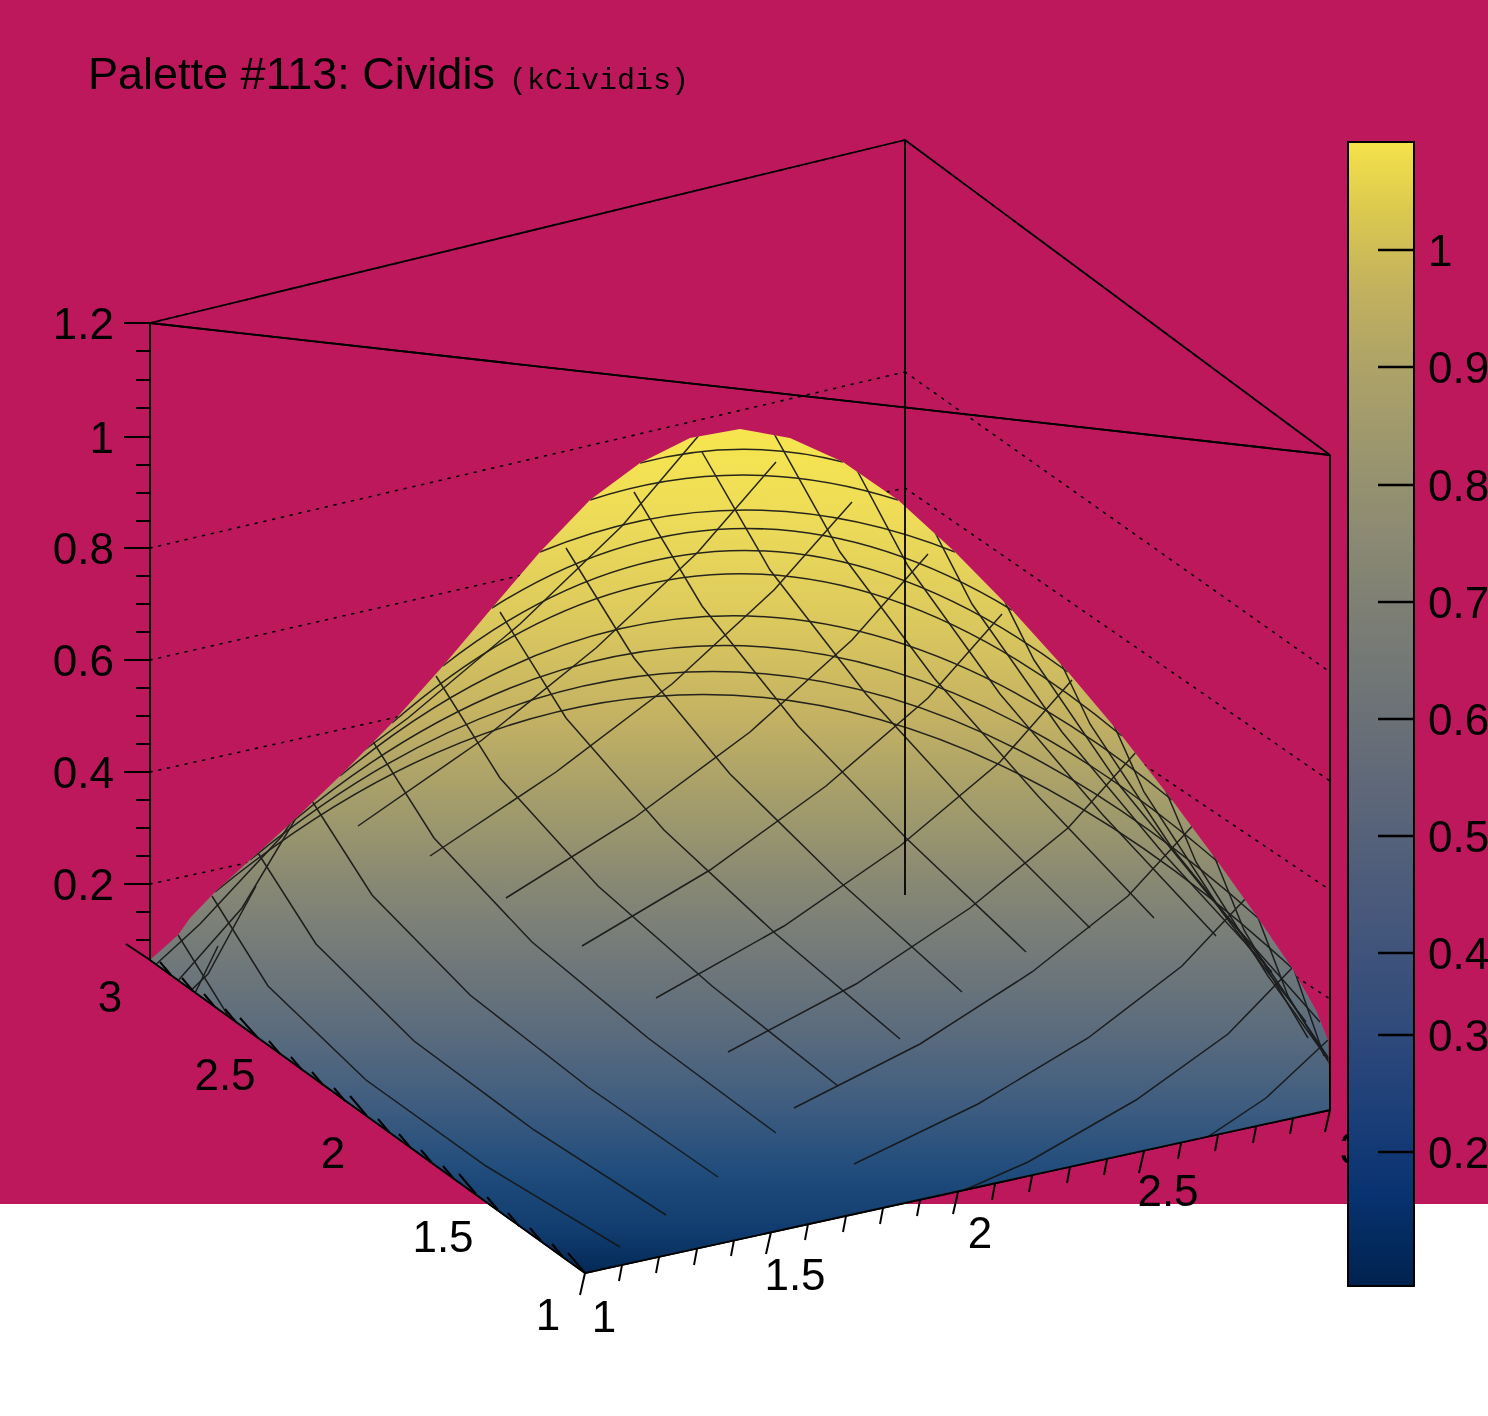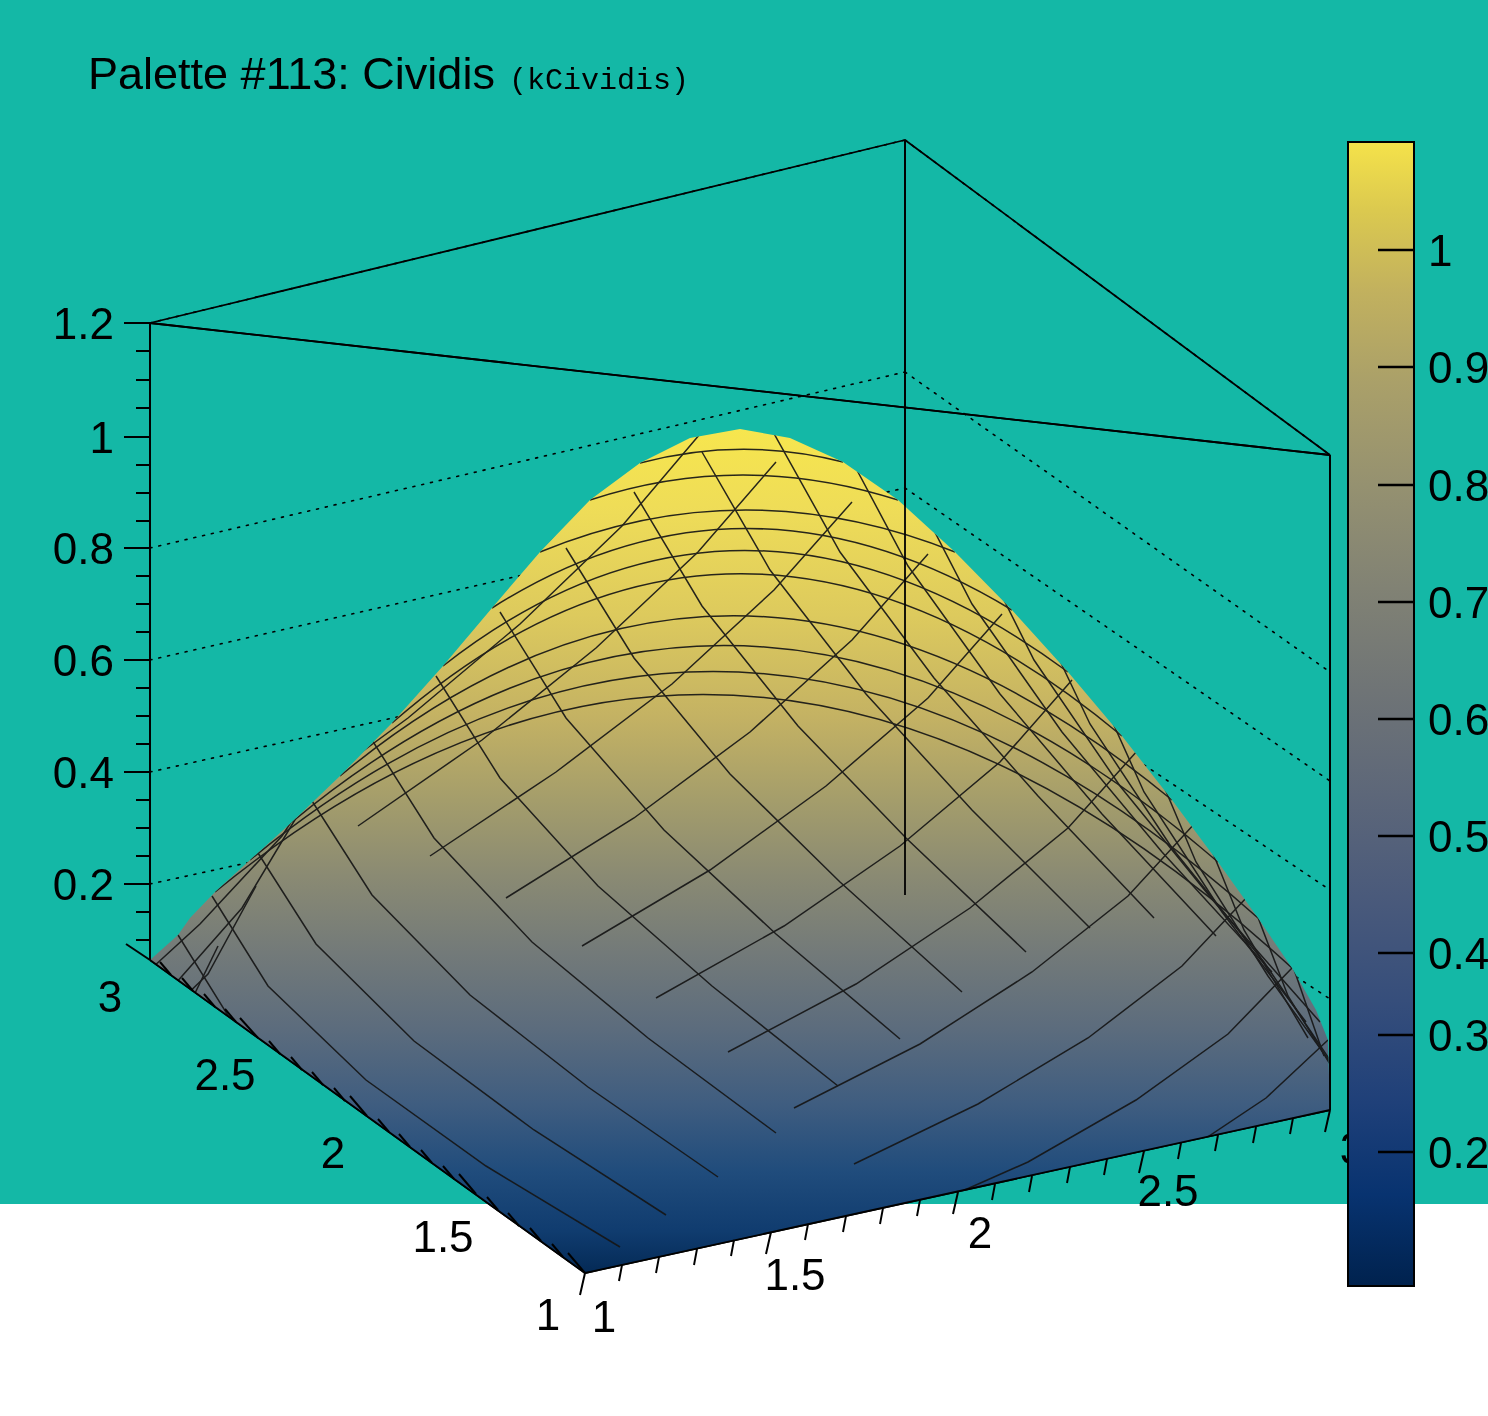--- a/index.html
+++ b/index.html
@@ -1,17 +1,17 @@
 <!DOCTYPE html>
 <html><head>
 <meta charset="utf-8">
 <style>
   html,body{margin:0;padding:0;background:#ffffff;}
   body{width:1488px;height:1416px;overflow:hidden;font-family:"Liberation Sans",sans-serif;}
-  #canvas-root{position:relative;width:1488px;height:1204px;background:#14b8a6;text-align:right;}
+  #canvas-root{position:relative;width:1488px;height:1204px;background:#be185d;text-align:right;}
 
   .title-line{
     position:absolute; left:88px; top:48px;
     white-space:nowrap; color:#000;
   }
   .title-main{font-family:"Liberation Sans",sans-serif;font-size:45px;letter-spacing:0px;}
   .title-code{font-family:"Liberation Mono",monospace;font-size:30px;margin-left:14px;}
 
   svg.plot{position:absolute;left:0;top:0;width:1488px;height:1416px;}
 

